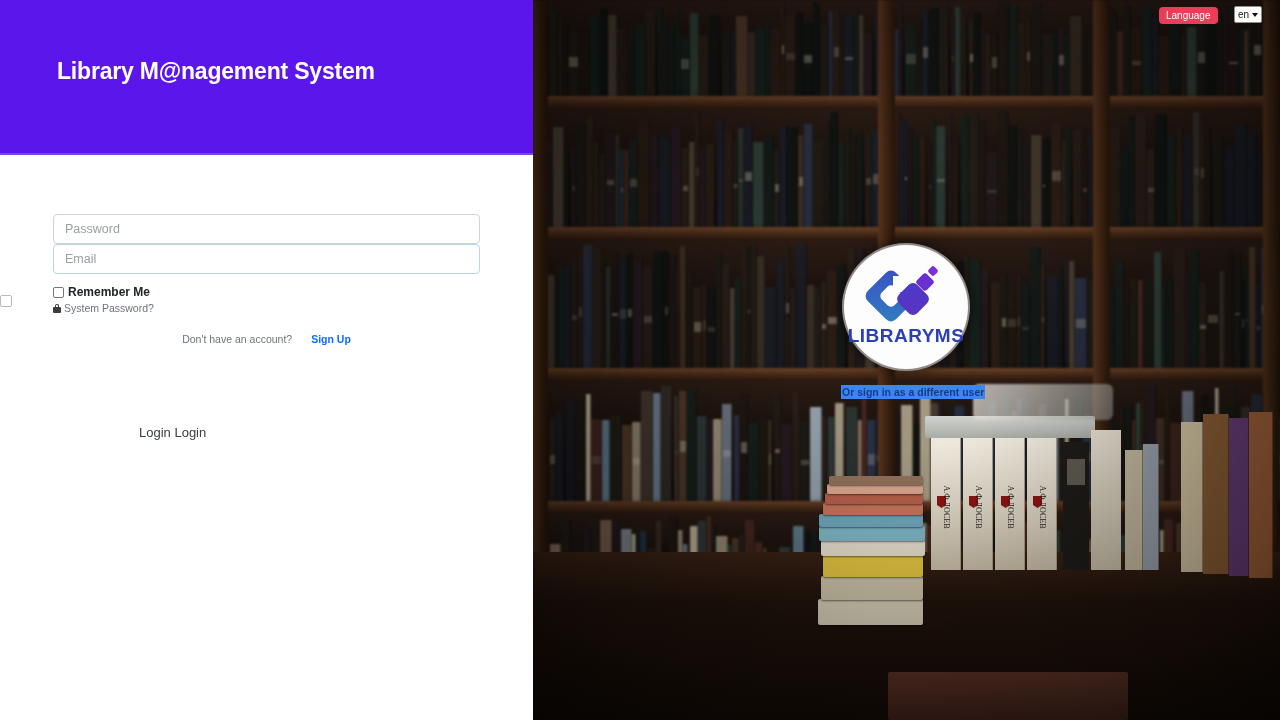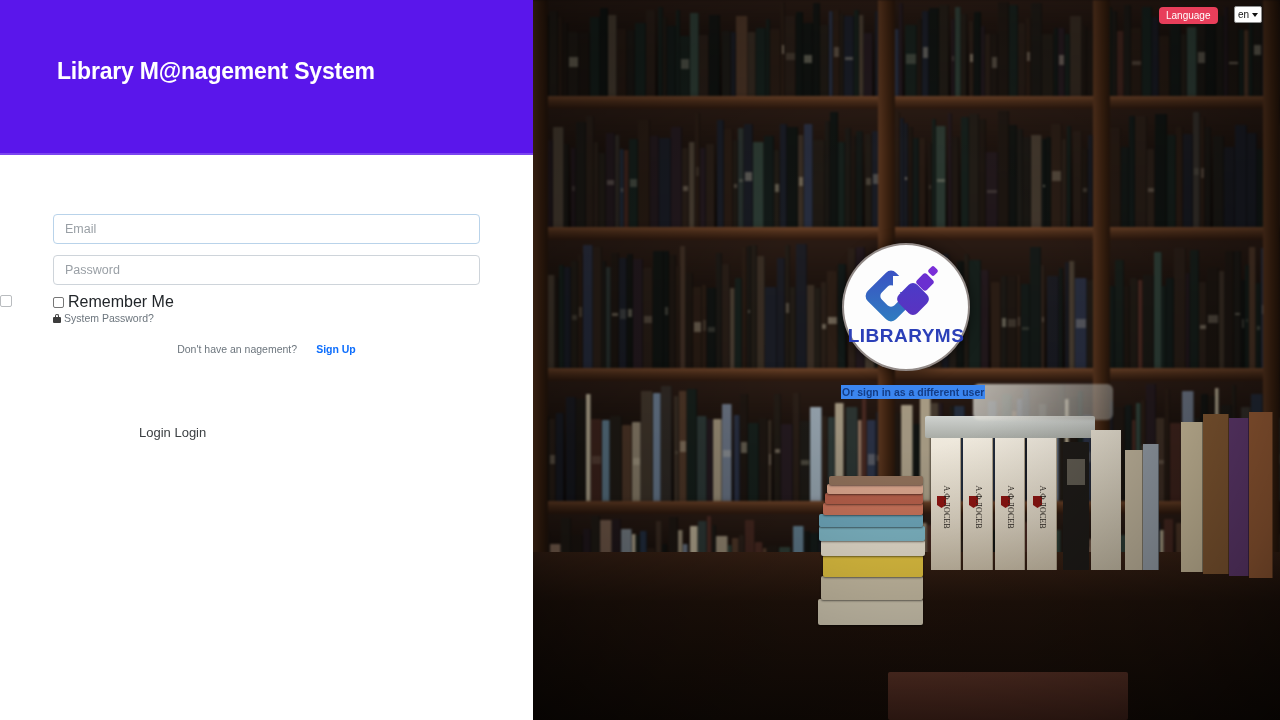--- a/index.html
+++ b/index.html
@@ -87,22 +87,22 @@
   }
   .cb {
     width: 11px; height: 11px;
     border: 1px solid #767676;
     border-radius: 2px;
     background: #fff;
     display: inline-block;
     flex: 0 0 auto;
   }
   .remember-label {
-    font-size: 16px;
-    font-weight: normal;
+    font-size: 12px;
+    font-weight: bold;
     color: #212529;
   }
 
   .forgot-line {
     display: flex;
     align-items: center;
     gap: 3px;
     margin-top: 3px;
     height: 13px;
   }
@@ -1133,41 +1133,41 @@
   <div class="left-panel">
 
     <div class="brand-header">
       <div class="brand-title">Library M@nagement System</div>
     </div>
 
     <div class="stray-cb"></div>
 
     <div class="login-form">
 
+      <input class="field field-password" type="password" placeholder="Password" style="">
+
       <input class="field field-email focused" type="text" placeholder="Email" style="">
-
-      <input class="field field-password" type="password" placeholder="Password" style="">
 
       <div class="options-row">
         <div class="remember-line">
           <span class="cb"></span>
           <span class="remember-label">Remember Me</span>
         </div>
         <div class="forgot-line">
           <span class="lock-icon">
             <span class="shackle"></span>
               <span class="body"></span>
           </span>
           <span class="forgot-text">System Password?</span>
         </div>
       </div>
 
 
       <div class="signup-line">
-        <span>Don't have an nagement?</span><a class="signup-link" href="#">Sign Up</a>
+        <span>Don't have an account?</span><a class="signup-link" href="#">Sign Up</a>
       </div>
     </div>
 
     <div class="login-info">
       <div class="login-info-title">Login Login</div>
     </div>
 
   </div>
 </div>
 

